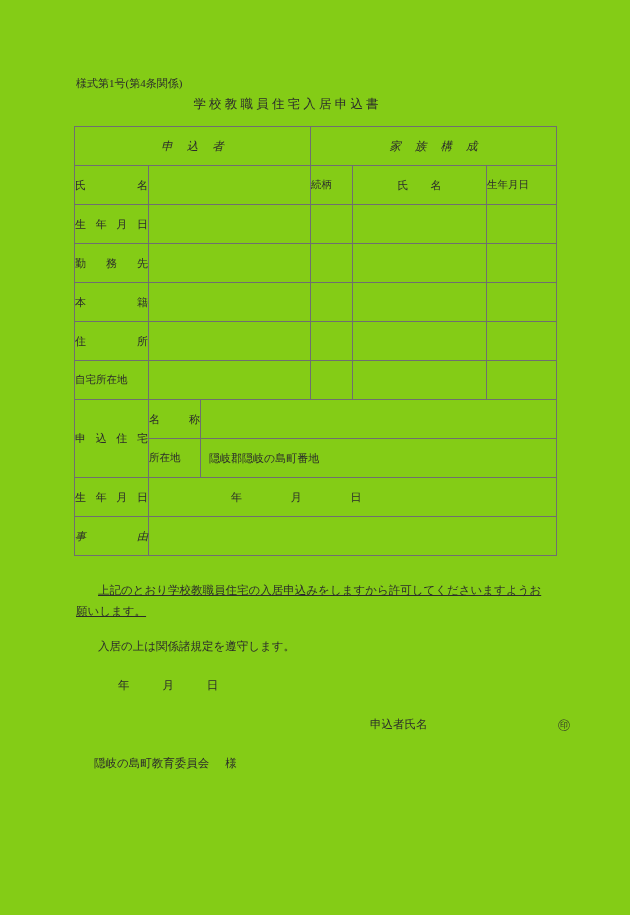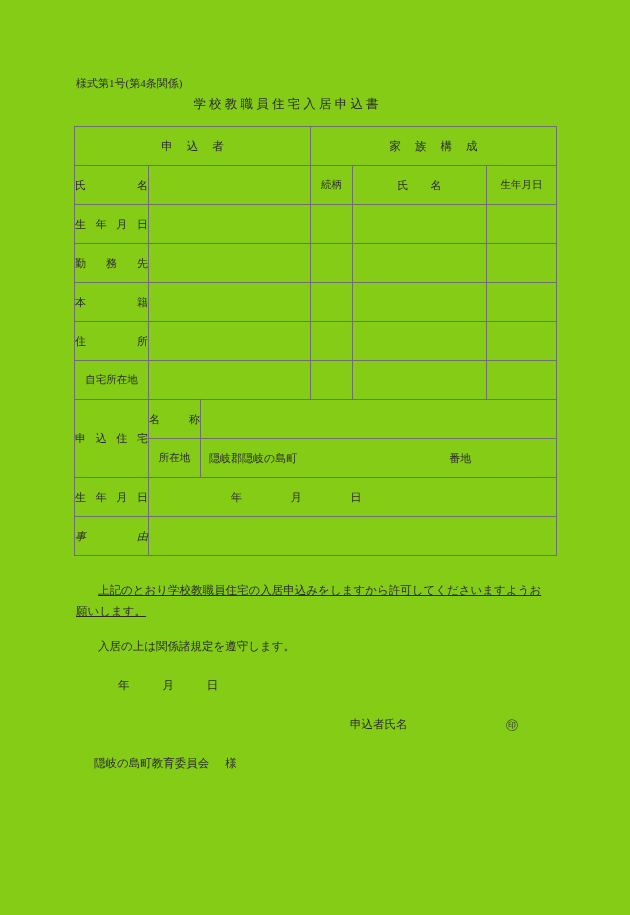--- a/index.html
+++ b/index.html
@@ -70,49 +70,48 @@
     padding: 0 10px;
     white-space: nowrap;
     font-size: 11px;
   }
   .lbl-center {
     text-align: center;
     white-space: nowrap;
     font-size: 11px;
   }
   .lbl-tight {
-    text-align: center;
     white-space: nowrap;
     font-size: 10.5px;
     padding: 0 3px;
   }
   .sec-head {
     text-align: center;
     letter-spacing: 14px;
     text-indent: 14px;
     font-size: 11.5px;
     white-space: nowrap;
   }
-  .h-sec { height: 36px; }
+  .h-sec { height: 36px; font-style: italic; }
   .h-sub { height: 31px; }
   .h-tall { height: 48px; font-style: italic; }
 
   .cell-text {
     padding: 0 8px;
     white-space: nowrap;
   }
   .loc-line {
     display: flex;
     align-items: center;
     padding: 0 8px;
     white-space: nowrap;
     font-family: Liberation Mono, monospace;
   }
   .loc-town { }
-  .loc-banchi { margin-left: 152px; }
+  .loc-banchi { }
 
   .date-inline {
     padding: 0 8px;
     white-space: nowrap;
   }
   .date-inline .y { margin-left: 74px; }
   .date-inline .m { margin-left: 46px; }
   .date-inline .d { margin-left: 46px; }
 
   
@@ -140,26 +139,27 @@
     left: 118px;
     top: 678px;
     font-size: 11.5px;
     white-space: nowrap;
   }
   .date-line .m { margin-left: 30px; }
   .date-line .d { margin-left: 30px; }
 
   .sign-row {
     position: absolute;
-    left: 350px;
+    left: 370px;
     top: 717px;
     font-size: 11.5px;
     white-space: nowrap;
     display: flex;
     align-items: center;
+    gap: 32px;
   }
   .seal-mark {
     margin-left: 98px;
     font-size: 13px;
     line-height: 1;
   }
   .addressee {
     position: absolute;
     left: 94px;
     top: 756px;

